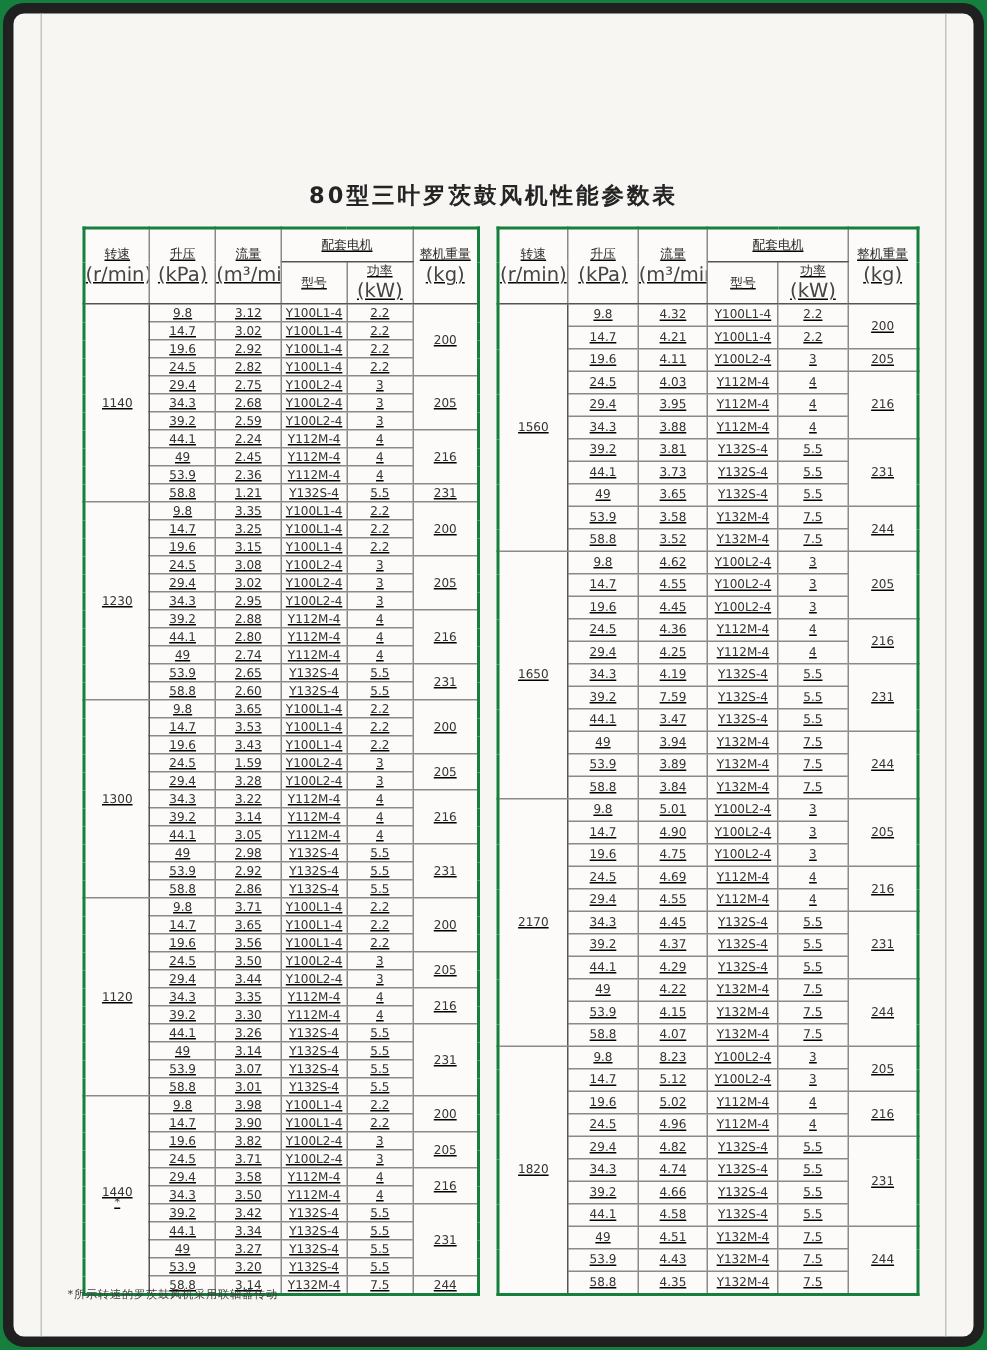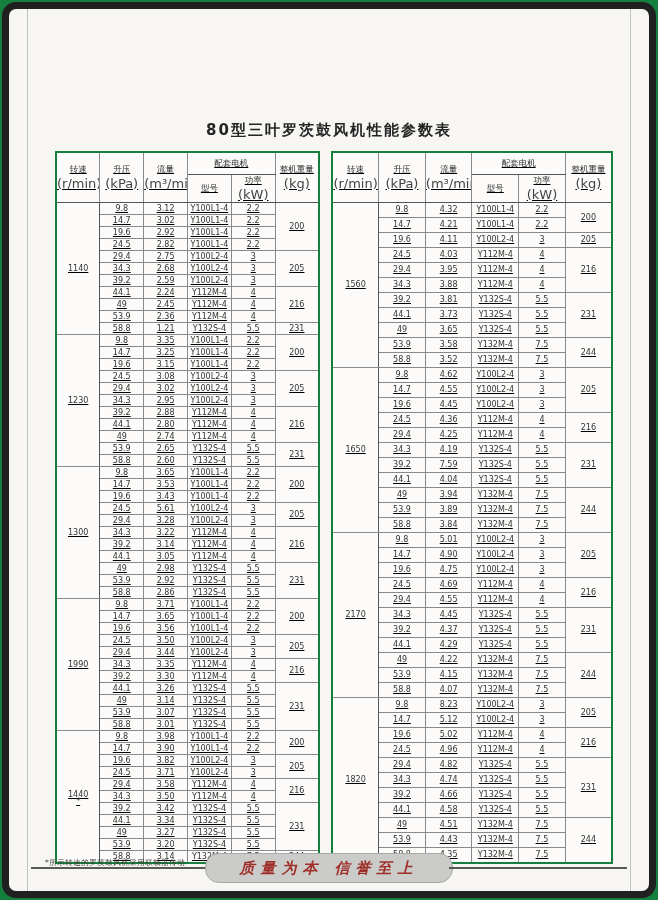--- a/index.html
+++ b/index.html
@@ -229,21 +229,21 @@
               <td>2.2</td>
             </tr>
             <tr>
               <td>19.6</td>
               <td>3.43</td>
               <td>Y100L1-4</td>
               <td>2.2</td>
             </tr>
             <tr>
               <td>24.5</td>
-              <td>5.61</td>
+              <td>1.59</td>
               <td>Y100L2-4</td>
               <td>3</td>
               <td class="c-weight" rowspan="2">205</td>
             </tr>
             <tr>
               <td>29.4</td>
               <td>3.28</td>
               <td>Y100L2-4</td>
               <td>3</td>
             </tr>
@@ -279,21 +279,21 @@
               <td>Y132S-4</td>
               <td>5.5</td>
             </tr>
             <tr>
               <td>58.8</td>
               <td>2.86</td>
               <td>Y132S-4</td>
               <td>5.5</td>
             </tr>
             <tr class="group-start">
-              <td class="c-speed" rowspan="11">1990</td>
+              <td class="c-speed" rowspan="11">1120</td>
               <td>9.8</td>
               <td>3.71</td>
               <td>Y100L1-4</td>
               <td>2.2</td>
               <td class="c-weight" rowspan="3">200</td>
             </tr>
             <tr>
               <td>14.7</td>
               <td>3.65</td>
               <td>Y100L1-4</td>
@@ -560,21 +560,21 @@
               <td class="c-weight" rowspan="3">231</td>
             </tr>
             <tr>
               <td>39.2</td>
               <td>7.59</td>
               <td>Y132S-4</td>
               <td>5.5</td>
             </tr>
             <tr>
               <td>44.1</td>
-              <td>4.04</td>
+              <td>3.47</td>
               <td>Y132S-4</td>
               <td>5.5</td>
             </tr>
             <tr>
               <td>49</td>
               <td>3.94</td>
               <td>Y132M-4</td>
               <td>7.5</td>
               <td class="c-weight" rowspan="3">244</td>
             </tr>
@@ -731,19 +731,14 @@
               <td>4.35</td>
               <td>Y132M-4</td>
               <td>7.5</td>
             </tr>
           </tbody>
         </table>
       </div>
 
     <div class="footnote">*所示转速的罗茨鼓风机采用联轴器传动</div>
 
-    <div class="banner">
-      <div class="rule rule-l"></div>
-      <div class="capsule" id="banner-capsule" style="color: rgb(158, 47, 40);">质量为本 信誉至上</div>
-      <div class="rule rule-r"></div>
-    </div>
   </div>
 </div>
 
 </body></html>

